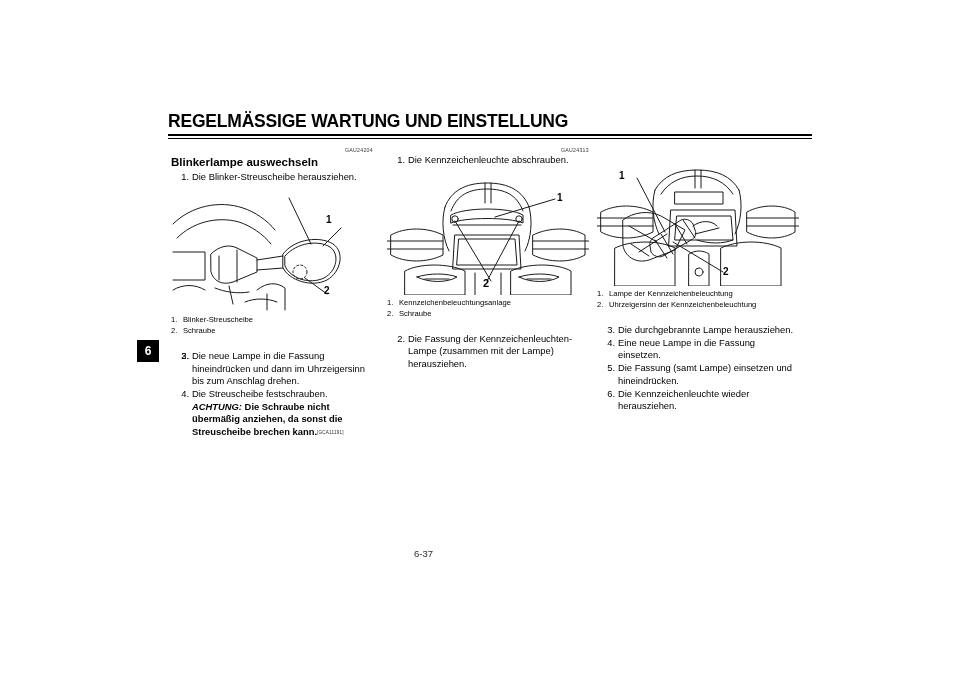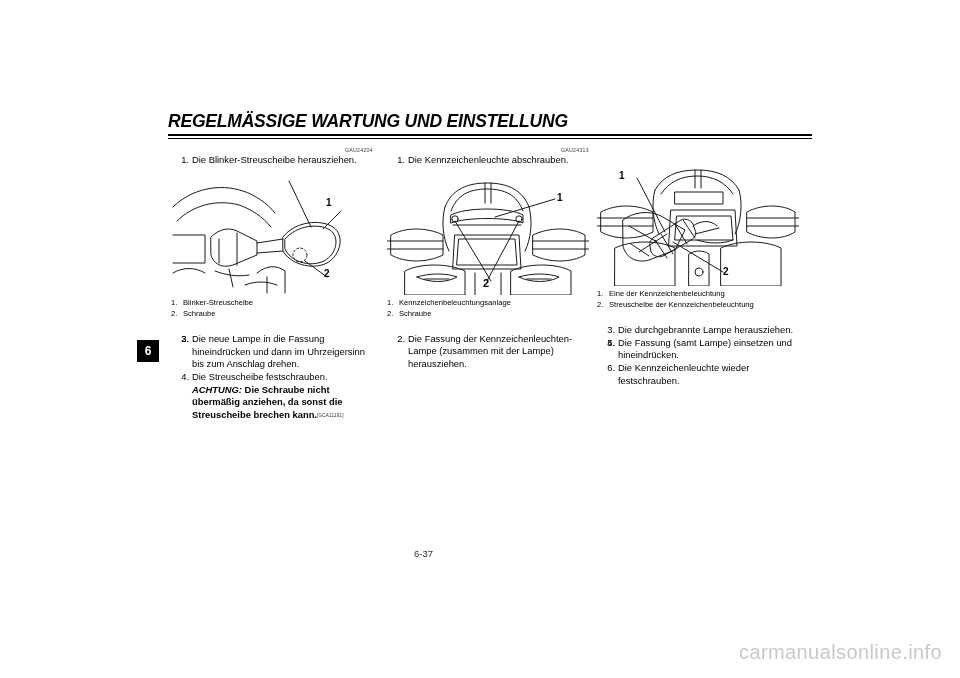--- a/index.html
+++ b/index.html
@@ -29,21 +29,20 @@
     left: 168px;
     top: 112px;
     width: 644px;
   }
   .page-header-title {
     font-size: 17.5px;
     font-weight: bold;
     letter-spacing: -0.2px;
     line-height: 1.1;
     white-space: nowrap;
-    font-style: italic;
   }
   .header-rule {
     margin-top: 3px;
     width: 644px;
     border-top: 2.2px solid #000;
     border-bottom: 1px solid #000;
     height: 1.6px;
     box-sizing: content-box;
   }
 
@@ -186,20 +185,21 @@
     <div class="page-header-title">REGELMÄSSIGE WARTUNG UND EINSTELLUNG</div>
     <div class="header-rule"></div>
   </div>
 
   <div class="chapter-tab">6</div>
 
   <div class="col col-left">
 
     <div class="gau-code">GAU24204</div>
 
+    <div class="sec-title">Blinkerlampe auswechseln</div>
 
     <ol class="steps">
       <li>
         <span class="num">1.</span>
         <span>Die Blinker-Streuscheibe herausziehen.</span>
       </li>
     </ol>
 
     <div class="spacer-10"></div>
 
@@ -394,46 +394,46 @@
         <path d="M40 10 L68 64"></path>
         <path d="M76 74 L126 104"></path>
       </svg>
       <div style="position:absolute; left:22px; top:2px; font-size:10px; font-weight:bold;">1</div>
       <div style="position:absolute; left:126px; top:98px; font-size:10px; font-weight:bold;">2</div>
     </div>
 
     <ul class="legend">
       <li>
         <span class="num">1.</span>
-        <span>Eine der Kennzeichenbeleuchtung</span>
+        <span>Lampe der Kennzeichenbeleuchtung</span>
       </li>
       <li>
         <span class="num">2.</span>
-        <span>Streuscheibe der Kennzeichenbeleuchtung</span>
+        <span>Uhrzeigersinn der Kennzeichenbeleuchtung</span>
       </li>
     </ul>
 
     <div class="spacer-12"></div>
 
     <ol class="steps">
       <li>
         <span class="num">3.</span>
         <span>Die durchgebrannte Lampe herausziehen.</span>
       </li>
       <li>
         <span class="num">4.</span>
+        <span>Eine neue Lampe in die Fassung einsetzen.</span>
       </li>
       <li>
         <span class="num">5.</span>
         <span>Die Fassung (samt Lampe) einsetzen und hineindrücken.</span>
       </li>
       <li>
         <span class="num">6.</span>
-        <span>Die Kennzeichenleuchte wieder festschrauben.</span>
+        <span>Die Kennzeichenleuchte wieder herausziehen.</span>
       </li>
     </ol>
   </div>
 
   <div class="page-number">6-37</div>
 
-  <div class="watermark">carmanualsonline.info</div>
 
 </div>
 
 </body></html>

